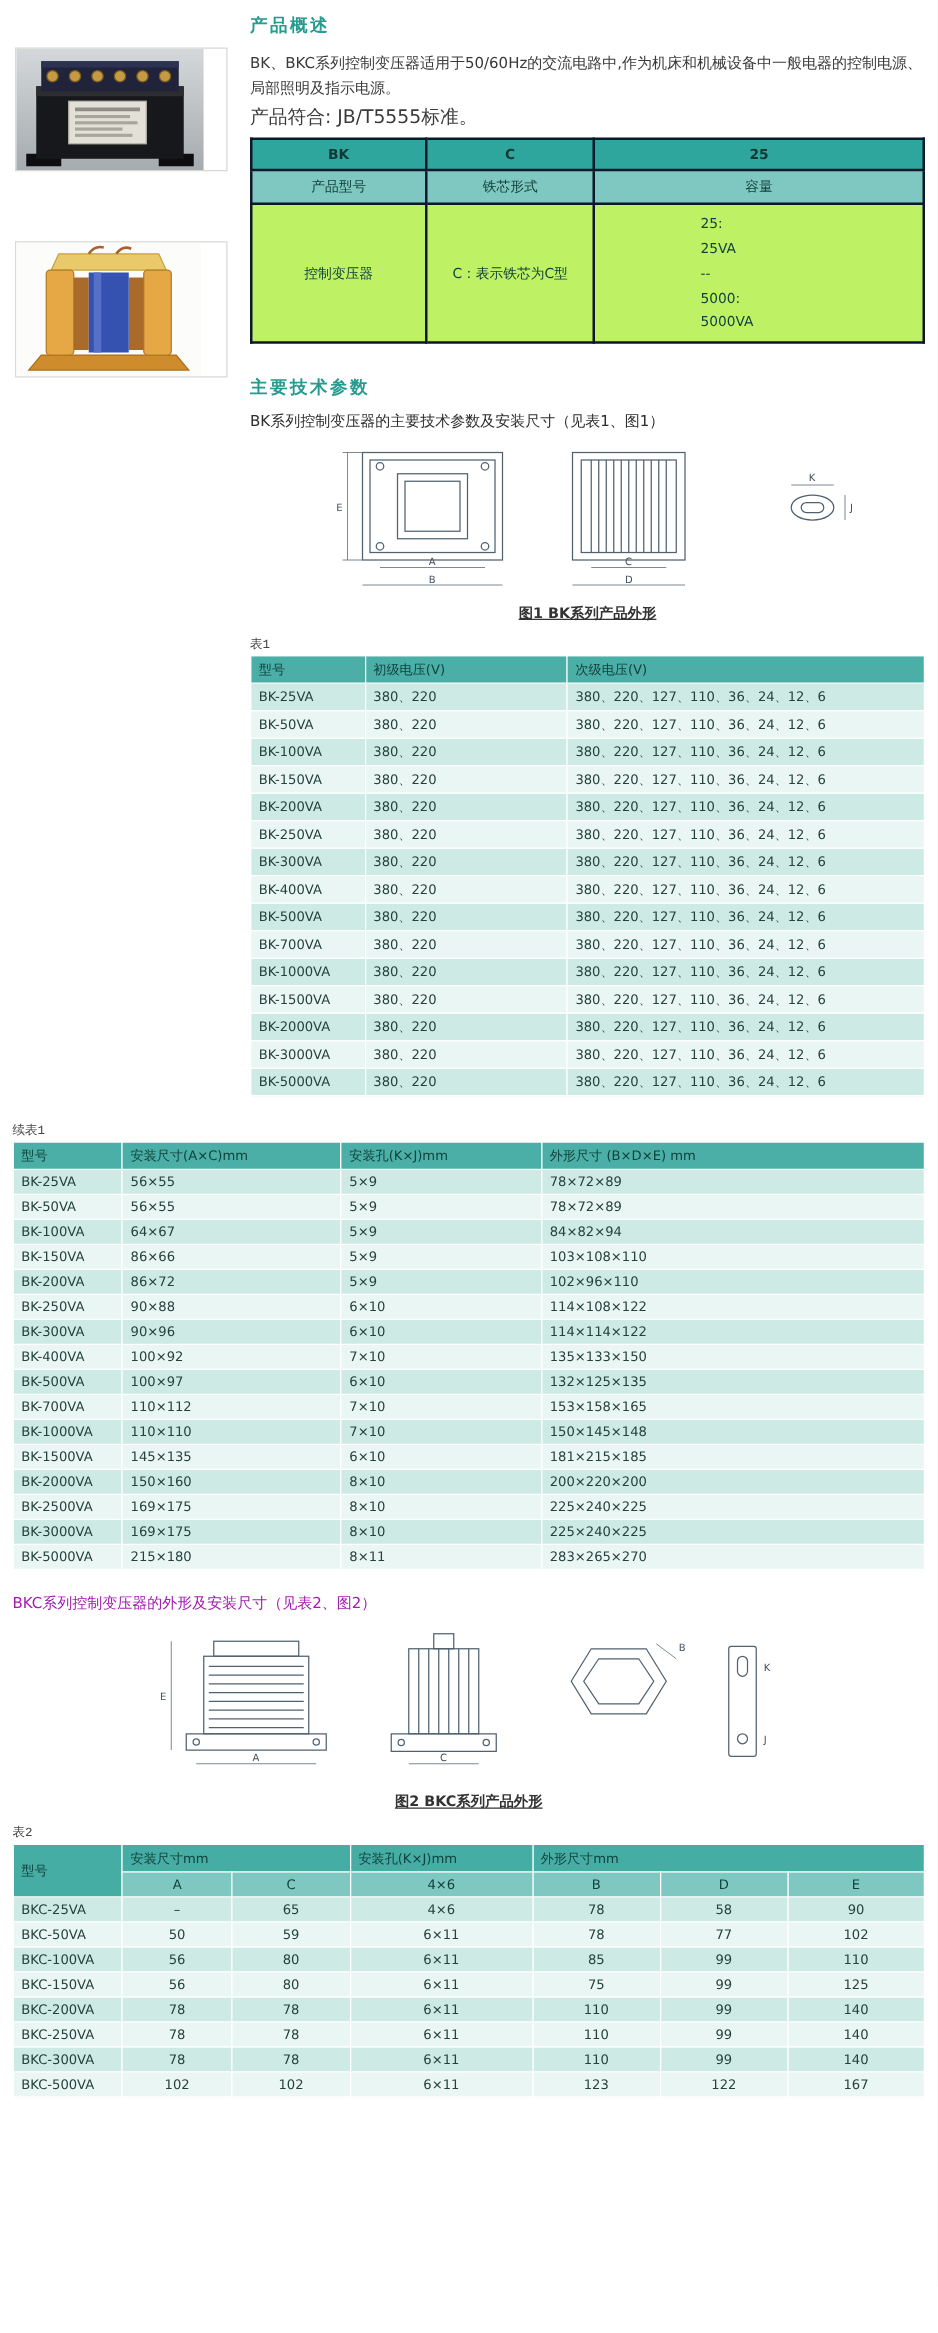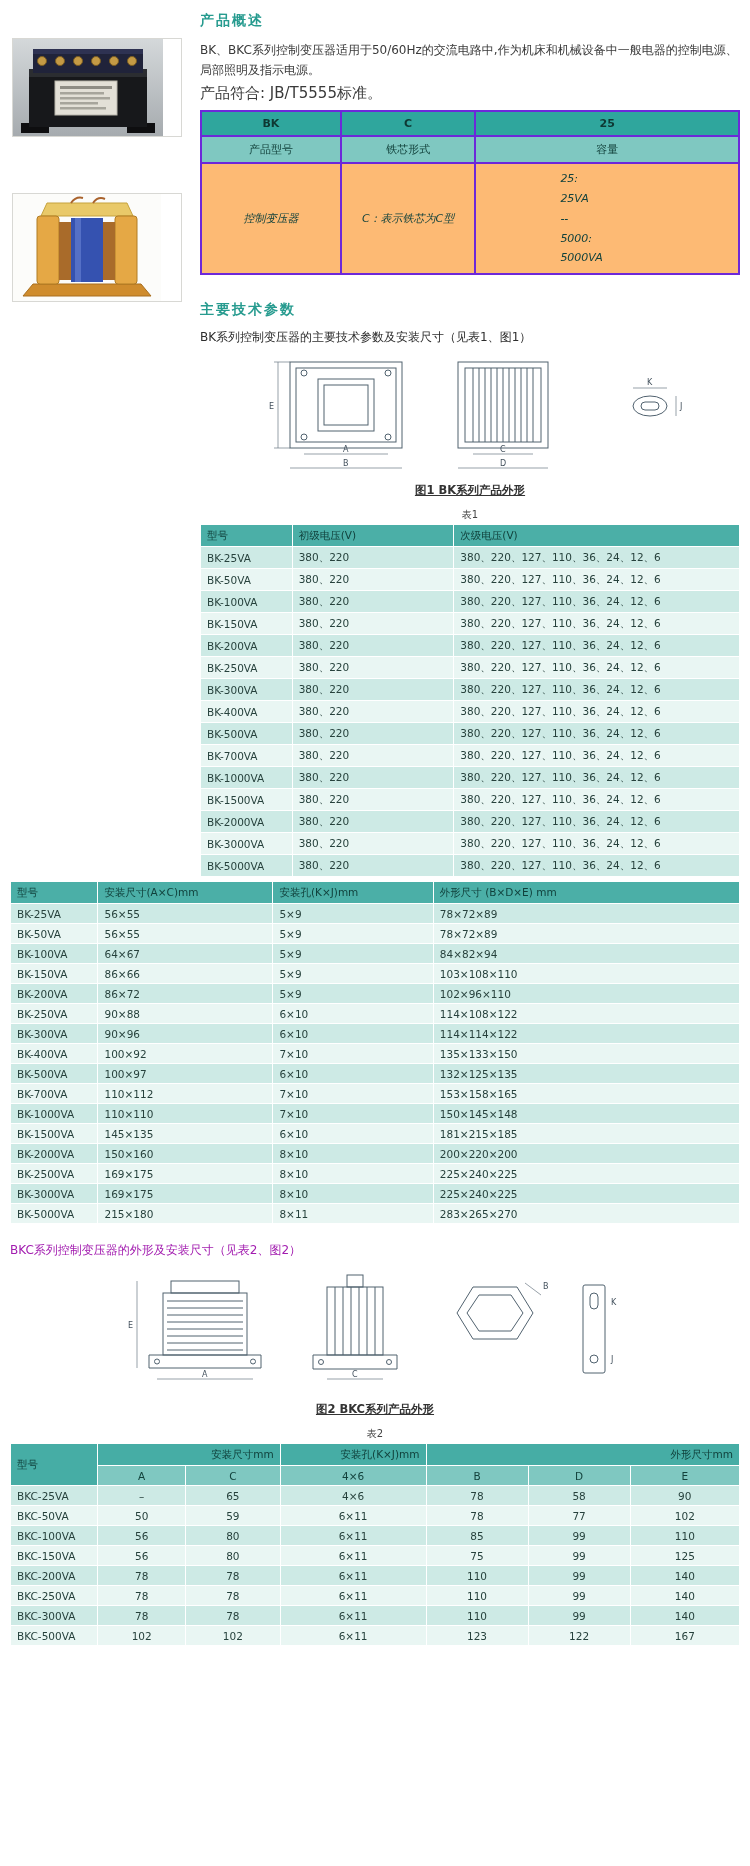--- a/index.html
+++ b/index.html
@@ -14,50 +14,50 @@
 
   .section-heading { font-size:14px; font-weight:bold; color:#279b8f; letter-spacing:2px; margin-bottom:10px; }
   .body-text { font-size:12px; line-height:1.7; color:#3a3a3a; }
   .standard-line { font-size:15px; line-height:1.7; color:#3a3a3a; }
 
   .mt-lg { margin-top:22px; }
   .mt-xl { margin-top:26px; }
 
   
   .sel-table { width:100%; border-collapse:collapse; margin-top:4px; font-size:11px; color:#12423c; }
-  .sel-table td { border:2px solid #6d28d9; text-align:center; padding:5px 4px; }
+  .sel-table td { border:2px solid #0f172a; text-align:center; padding:5px 4px; }
   .sel-r1 td { background:#2fa69d; font-weight:bold; color:#0e3833; }
   .sel-r2 td { background:#7fc8c1; }
-  .sel-r3 td { background:#fdba74; height:104px; vertical-align:middle;font-style:italic; }
+  .sel-r3 td { background:#bef264; height:104px; vertical-align:middle; }
   .capacity-cell { text-align:left !important; padding-left:84px !important; }
   .capacity-cell div { line-height:1.8; }
 
   .intro-line { font-size:12px; color:#2d2d2d; margin-bottom:2px; }
 
   .fig { display:block; margin:6px auto 0 auto; }
   .fig-caption { text-align:center; font-size:11.5px; font-weight:bold; color:#333; margin:3px 0 10px 0;text-decoration:underline; }
 
-  .tbl-label { text-align:center; font-size:10px; color:#444; margin-bottom:2px; }
+  .tbl-label { text-align:left; font-size:10px; color:#444; margin-bottom:2px;font-family:Liberation Mono, monospace; }
 
   
   .tbl { width:100%; border-collapse:collapse; font-size:10.5px; color:#26413c; }
   .tbl th, .tbl td { border:1px solid #ffffff; padding:3.5px 6px; text-align:left; font-weight:normal; }
   .tbl thead th { background:#4bafa7; color:#0f3f3a; }
   .tbl tbody tr:nth-child(odd) td { background:#cdeae5; }
   .tbl tbody tr:nth-child(even) td { background:#e9f6f3; }
 
   .note { font-size:11.5px; color:#333; margin-top:14px; }
 
   .full-area { margin-top:4px; }
   .bkc-intro { font-size:12px; color:#a21caf; margin-top:18px; }
 
   
   .t2 td { text-align:center; }
   .t2 td:first-child { text-align:left; }
-  .t2 thead tr.h1 th { background:#46ada5; text-align:right; }
+  .t2 thead tr.h1 th { background:#46ada5; text-align:left; }
   .t2 thead tr.h1 th:first-child { text-align:left; }
   .t2 thead tr.h2 th { background:#7fc8c1; text-align:center; color:#12423c; }
 
   .dim-text { font-size:8px; fill:#44525e; }
   .draw { stroke:#51626f; fill:none; stroke-width:1; }
   .dimline { stroke:#6b7884; stroke-width:0.7; }
 </style>
 </head>
 <body>
 
@@ -295,20 +295,21 @@
               <td>380、220、127、110、36、24、12、6</td>
             </tr>
           </tbody>
       </table>
 
     </div>
   </div>
 
   <div class="full-area">
 
+    <div class="tbl-label" style="margin-top:20px;">续表1</div>
     <table class="tbl">
       <colgroup>
           <col style="width:12%">
           <col style="width:24%">
           <col style="width:22%">
           <col style="width:42%">
         </colgroup>
       <thead>
         <tr>
           <th>型号</th>

